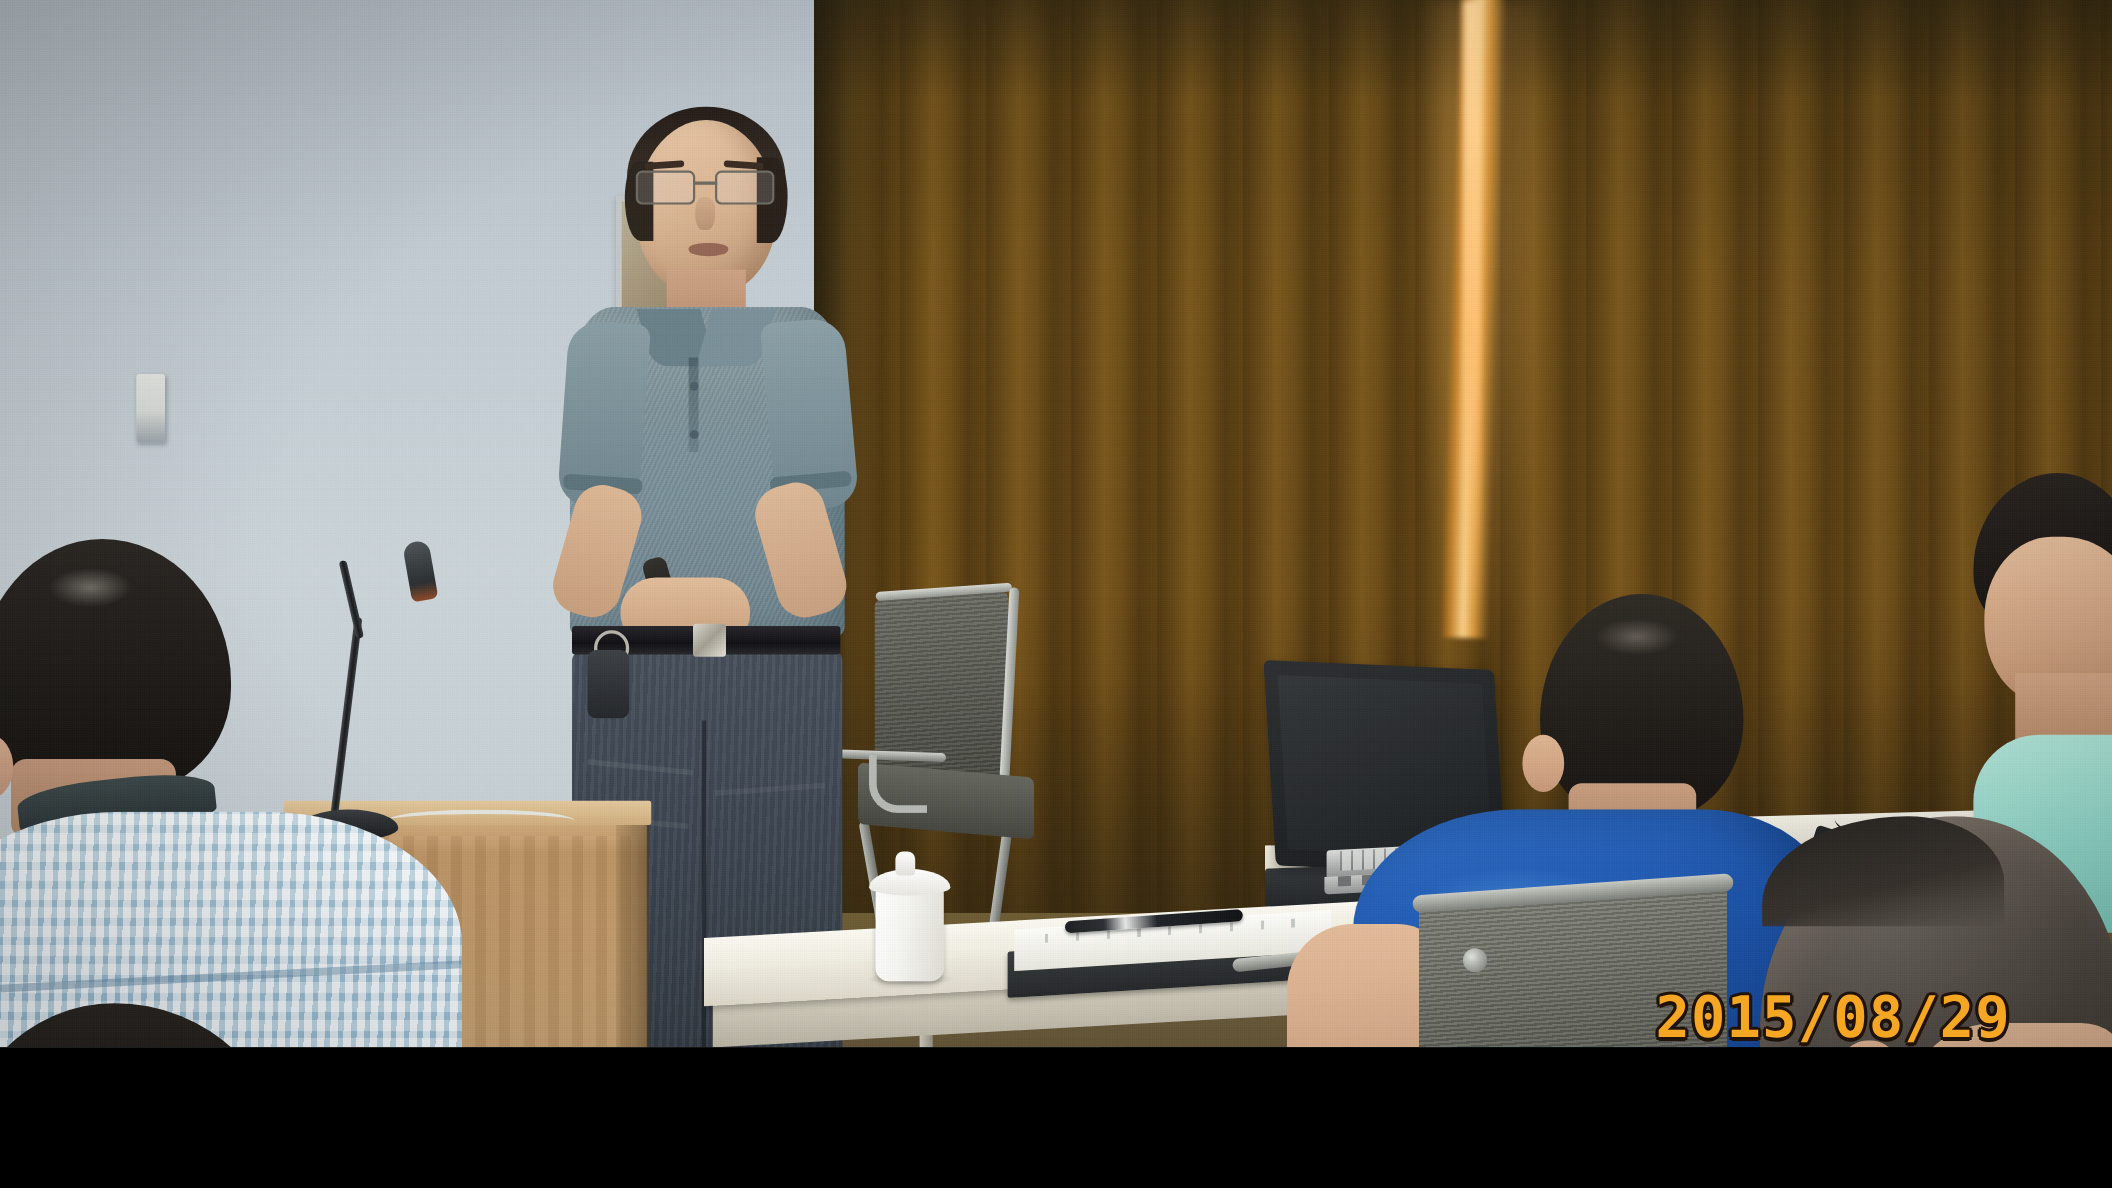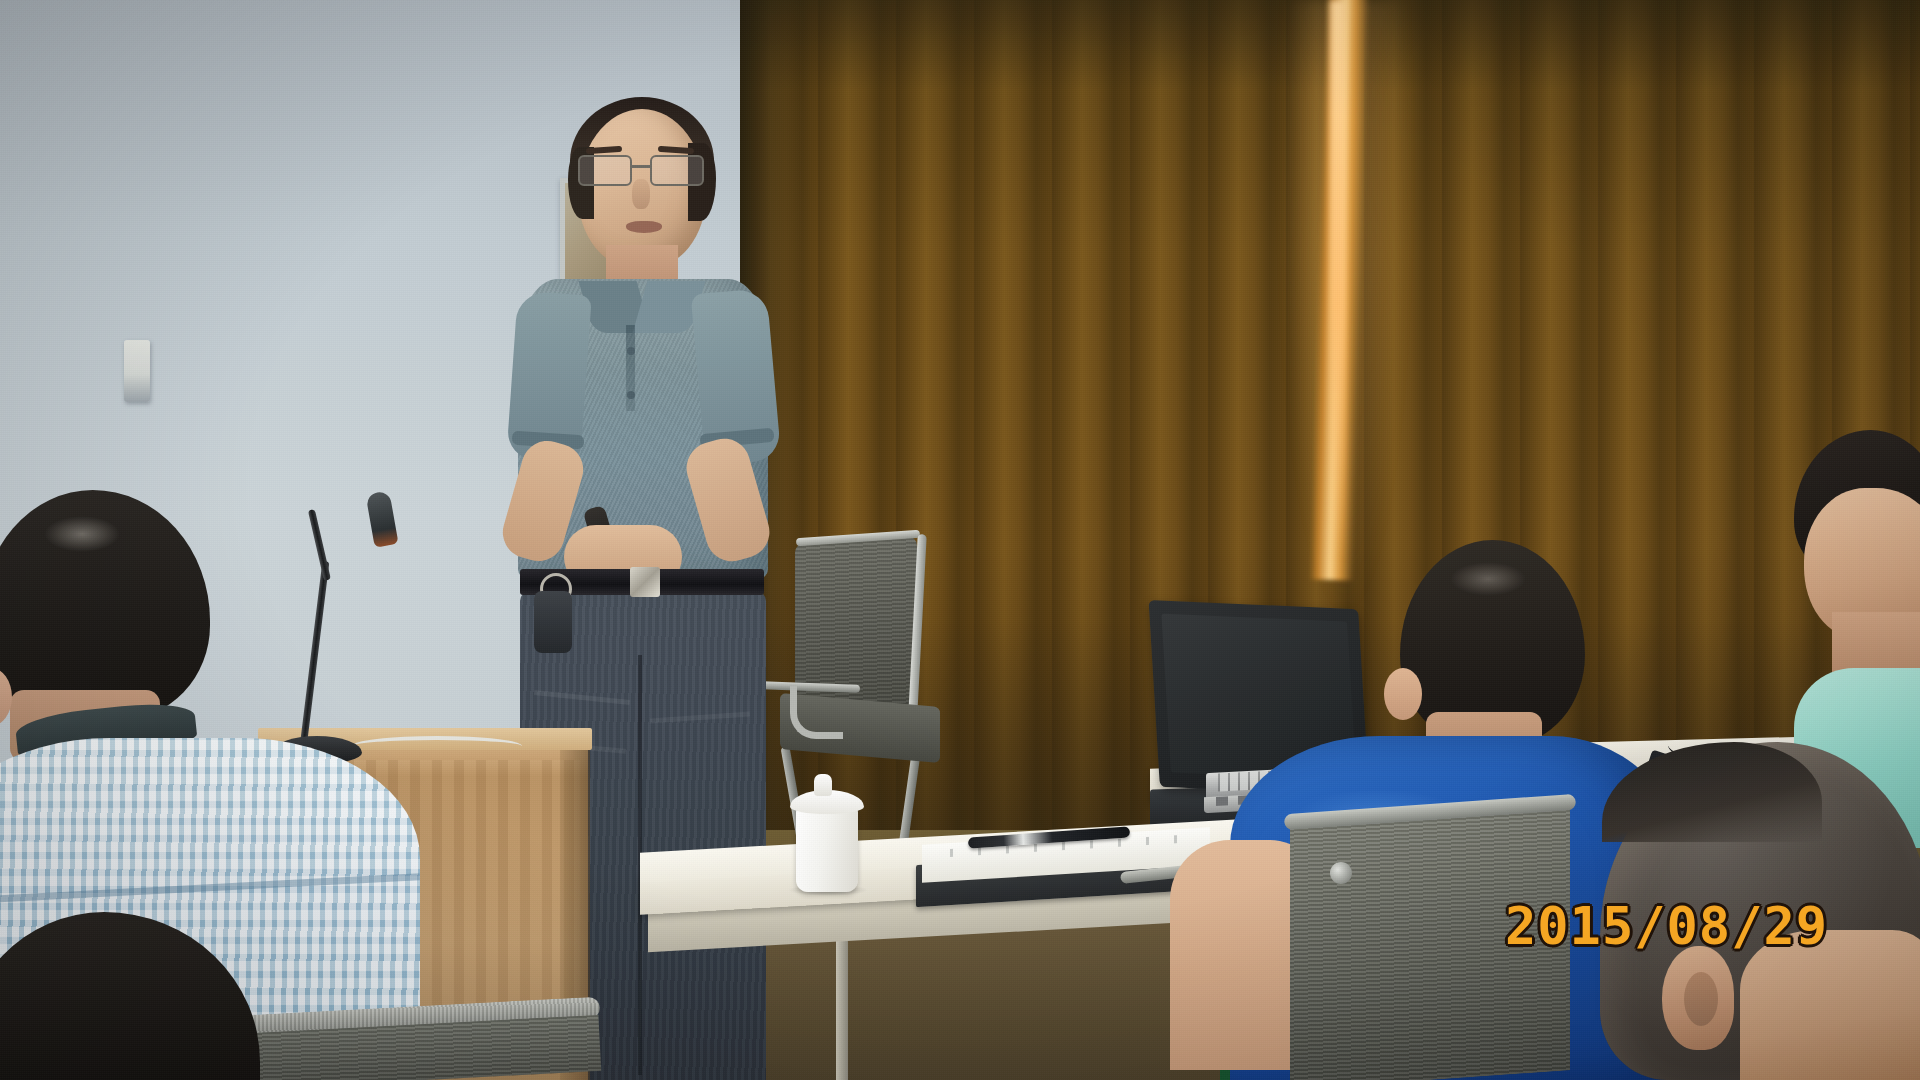--- a/index.html
+++ b/index.html
@@ -1,19 +1,19 @@
 <!DOCTYPE html>
 <html><head>
 <meta charset="utf-8">
 <title>Conference Room Photo</title>
 <style>
   html,body{margin:0;padding:0;background:#000;}
   #stage{
     position:relative;
-    width:1920px;height:1080px;
+    width:1920px;height:952px;
     overflow:hidden;
     font-family:"Liberation Sans",sans-serif;
     background:#14532d;
     text-align:center;
   }
   .layer{position:absolute;}
 
   
   #wall{
     left:0;top:0;width:1000px;height:1080px;

